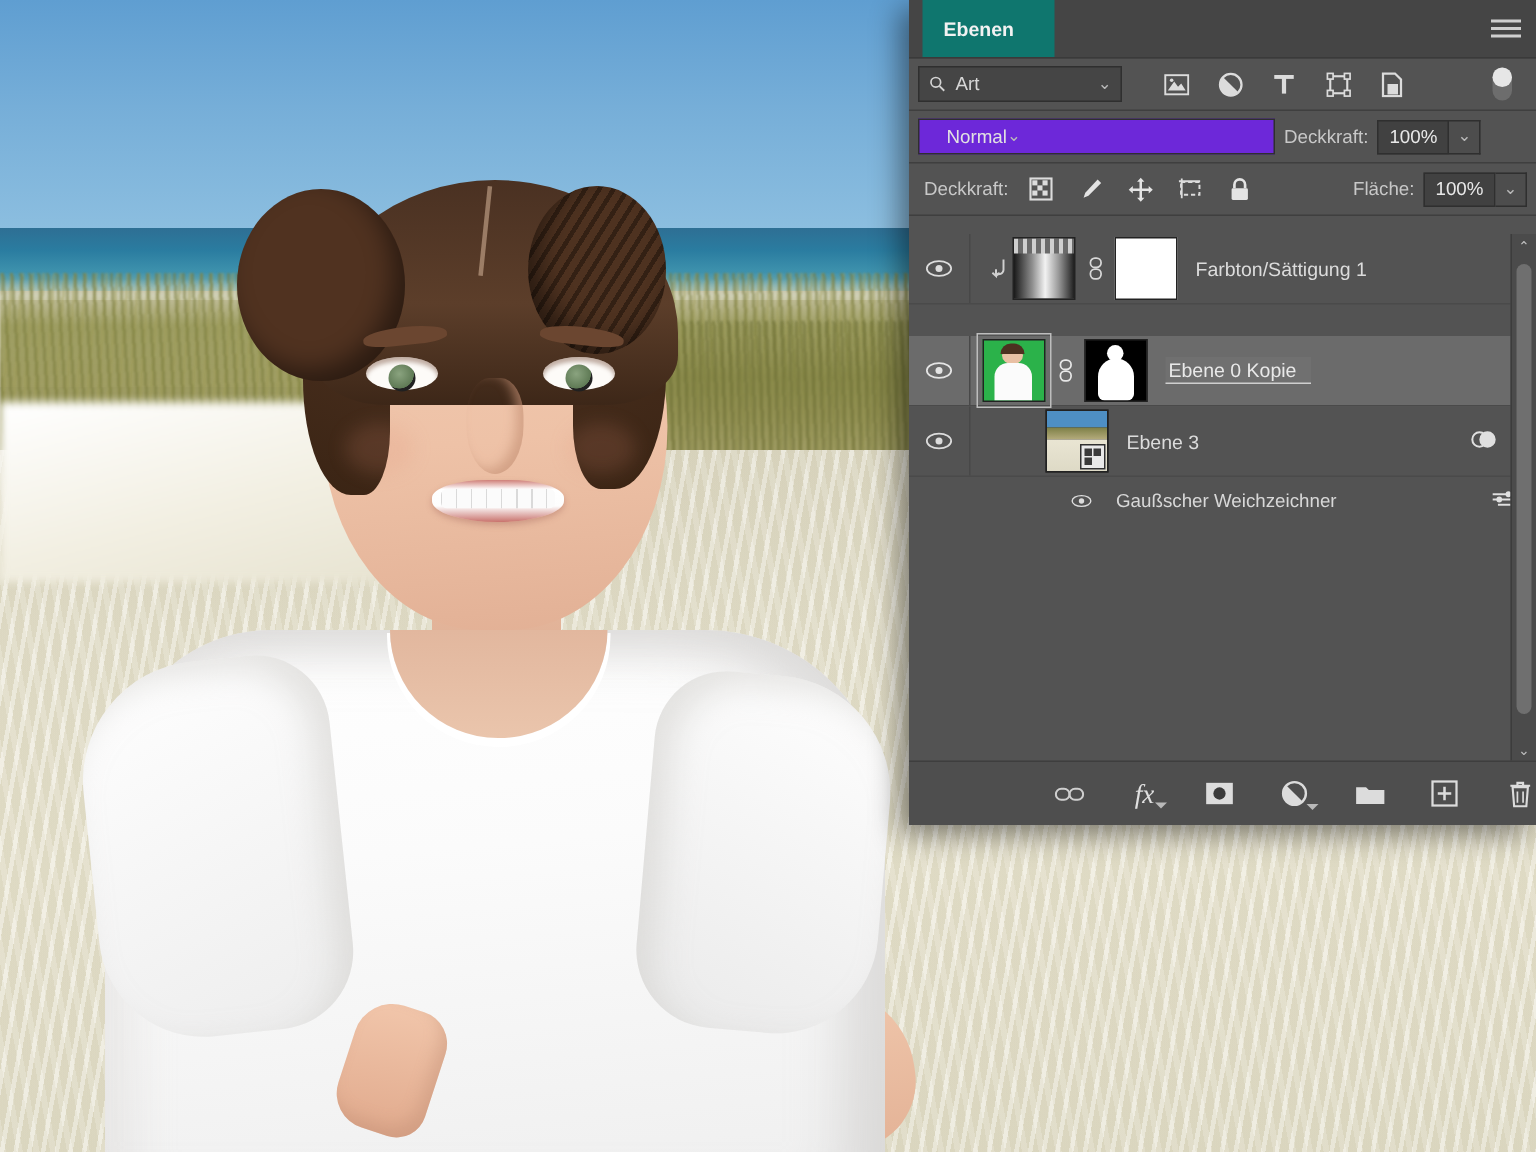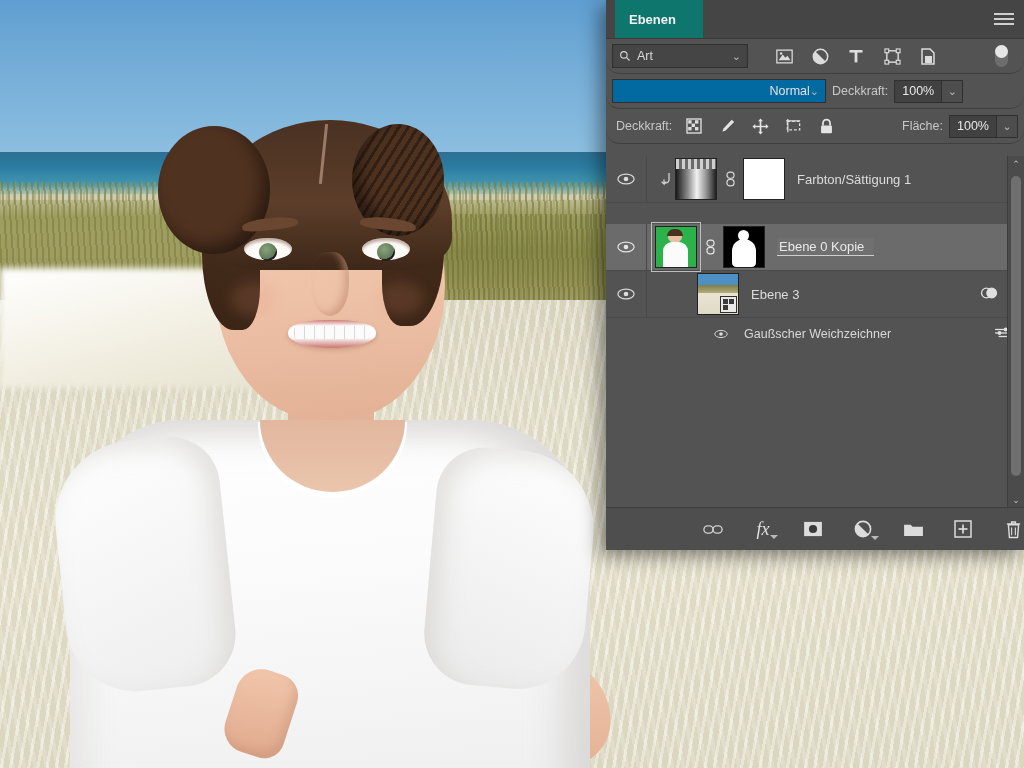--- a/index.html
+++ b/index.html
@@ -194,21 +194,21 @@
   .tab{
     position:absolute;left:9px;top:0;height:38px;min-width:60px;padding:0 14px;
     background:#0f766e;color:#f2f2f2;font-size:13px;font-weight:bold;
     display:flex;align-items:center;
   }
   .panel-menu{
     position:absolute;right:10px;top:13px;width:20px;height:13px;cursor:pointer;
   }
   .panel-menu i{display:block;height:2px;background:#cfcfcf;margin-bottom:3px;}
 
-  .row{display:flex;align-items:center;height:34px;padding:0 6px;position:relative;border-radius:14px;}
+  .row{display:flex;align-items:center;height:34px;padding:0 6px;position:relative;}
   .rowline{border-bottom:1px solid #3f3f3f;}
 
   .filterbox{
     width:122px;height:22px;background:#454545;border:1px solid #2f2f2f;
     display:flex;align-items:center;padding:0 6px;font-size:12.5px;color:#d8d8d8;
     justify-content:space-between;
   }
   .fbleft{display:flex;align-items:center;gap:6px;}
   .caret{width:0;height:0;border-left:4px solid transparent;border-right:4px solid transparent;
     border-top:4px solid #b9b9b9;}
@@ -217,22 +217,22 @@
   .ficons{display:flex;align-items:center;gap:16px;margin-left:26px;}
   .ficon{width:20px;height:20px;display:flex;align-items:center;justify-content:center;cursor:pointer;}
   .toggle{
     margin-left:auto;margin-right:10px;width:13px;height:22px;border-radius:7px;
     background:#6d6d6d;position:relative;cursor:pointer;
   }
   .toggle::after{content:"";position:absolute;left:0;top:0;width:13px;height:13px;
     border-radius:50%;background:#e6e6e6;}
 
   .blendsel{
-    width:200px;height:22px;background:#0369a1;border:1px solid #2f2f2f;color:#e2e2e2;
-    display:flex;align-items:center;justify-content:flex-end;padding:0 6px;font-size:12.5px;
+    width:200px;height:22px;background:#6d28d9;border:1px solid #2f2f2f;color:#e2e2e2;
+    display:flex;align-items:center;justify-content:flex-start;padding:0 18px;font-size:12.5px;
   }
   .lbl{color:#c8c8c8;font-size:12.5px;margin-left:6px;}
   .numfield{
     width:46px;height:21px;background:#414141;border:1px solid #2f2f2f;color:#e8e8e8;
     display:flex;align-items:center;justify-content:center;font-size:12.5px;margin-left:6px;
   }
   .numcaret{
     width:20px;height:21px;background:#4d4d4d;border:1px solid #2f2f2f;border-left:none;
     display:flex;align-items:center;justify-content:center;
   }

